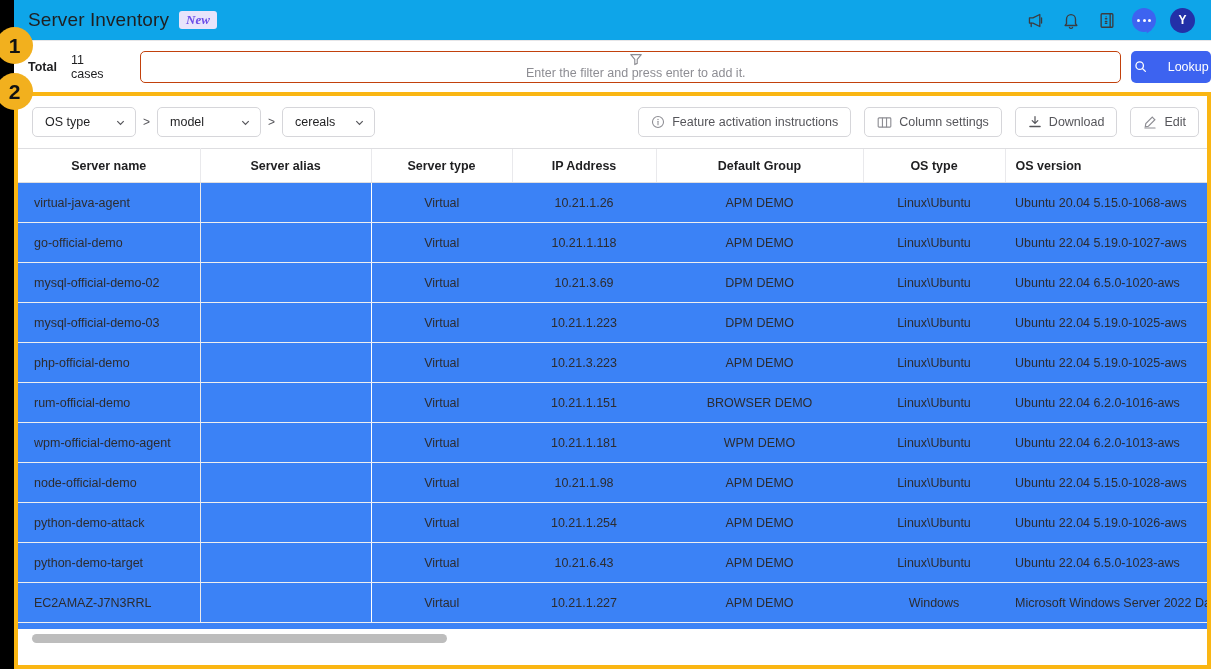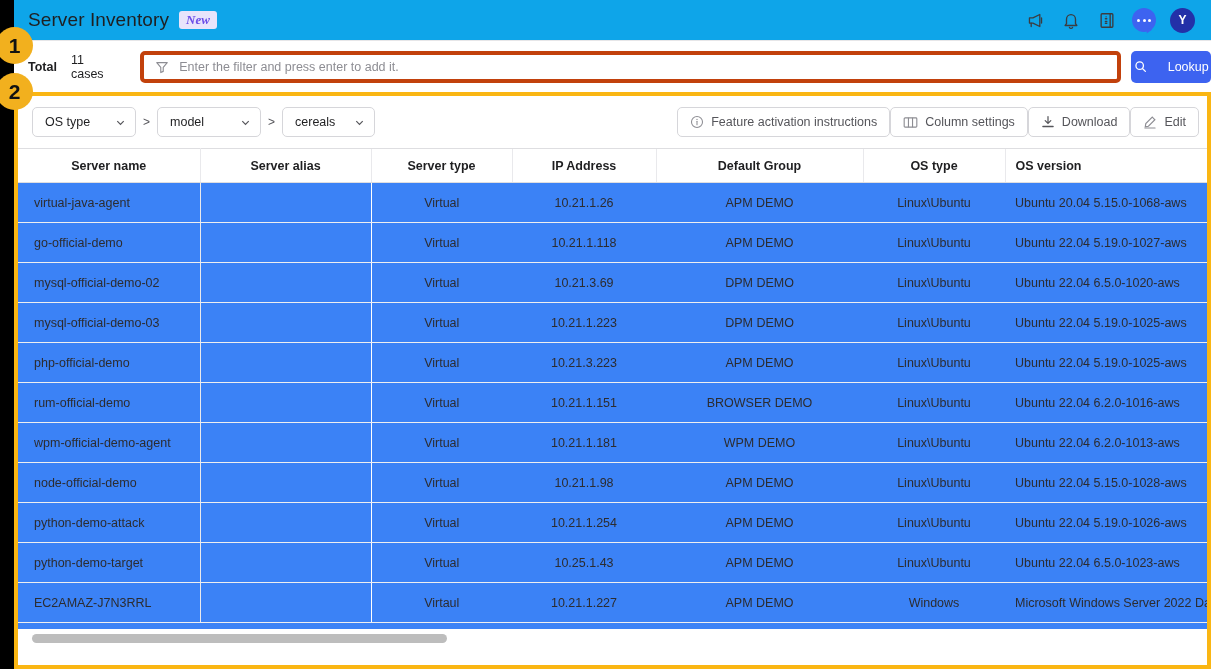--- a/index.html
+++ b/index.html
@@ -56,22 +56,22 @@
   
   .filter-bar {
     position: absolute; left: 14px; top: 40px; width: 1197px; height: 52px;
     display: flex; align-items: center; background: #fff;
     border-top: 1px solid #e6e6e8;
   }
   .total-label { font-size: 12.5px; font-weight: 700; color: #1f1f21; margin-left: 14px; }
   .total-count { font-size: 12.5px; color: #1f1f21; margin-left: 14px; }
   .filter-input-wrap {
     margin-left: 21px; width: 999px; height: 32px;
-    border: 4px solid #c2410c; border-radius: 5px;
-    display: flex; align-items: center; background: #fff;
+    border: 1px solid #c2410c; border-radius: 5px;
+    display: flex; align-items: center; background: #fff; flex-direction: column;
   }
   .funnel { margin-left: 11px; color: #8d8d93; display: flex; }
   .filter-placeholder { margin-left: 10px; font-size: 12.5px; color: #8d8d93; }
   .lookup-btn {
     margin-left: 10px; width: 81px; height: 32px; background: #3d63f0;
     border-radius: 5px; color: #fff; font-size: 12.5px;
     display: flex; align-items: center; justify-content: center; gap: 21px;
     cursor: pointer; border: none;
   }
   .lookup-btn svg { display: block; }
@@ -93,21 +93,21 @@
   }
   .sel-os { width: 104px; }
   .sel-model { width: 104px; }
   .sel-cereals { width: 93px; }
   .chev { color: #55555a; }
   .gt { margin: 0 7px; font-size: 12px; color: #55555a; }
   .tb-spacer { flex: 1 1 auto; }
   .tb-btn {
     height: 30px; border: 1px solid #d6d6da; border-radius: 5px; background: #fff;
     display: flex; align-items: center; gap: 7px; padding: 0 12px;
-    font-size: 12.5px; color: #55555a; cursor: pointer; margin-left: 0;
+    font-size: 12.5px; color: #55555a; cursor: pointer; margin-left: 13px;
     white-space: nowrap;
   }
   .tb-btn svg { display: block; flex: 0 0 auto; }
 
   
   .table-scroll {
     position: relative; height: 487px; overflow: hidden; background: #3b82f6;
   }
   table.inv { border-collapse: collapse; width: 1265px; table-layout: fixed; }
   table.inv th {
@@ -389,21 +389,21 @@
               <td>Virtual</td>
               <td>10.21.1.254</td>
               <td>APM DEMO</td>
               <td>Linux\Ubuntu</td>
               <td class="cell-osver">Ubuntu 22.04 5.19.0-1026-aws</td>
             </tr>
             <tr>
               <td class="cell-name">python-demo-target</td>
               <td class="cell-alias"></td>
               <td>Virtual</td>
-              <td>10.25.1.43</td>
+              <td>10.21.6.43</td>
               <td>APM DEMO</td>
               <td>Linux\Ubuntu</td>
               <td class="cell-osver">Ubuntu 22.04 6.5.0-1023-aws</td>
             </tr>
             <tr>
               <td class="cell-name">EC2AMAZ-J7N3RRL</td>
               <td class="cell-alias"></td>
               <td>Virtaul</td>
               <td>10.21.1.227</td>
               <td>APM DEMO</td>

